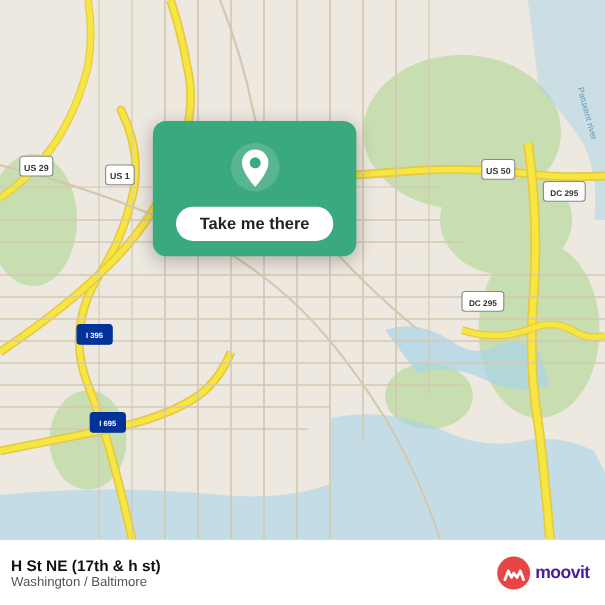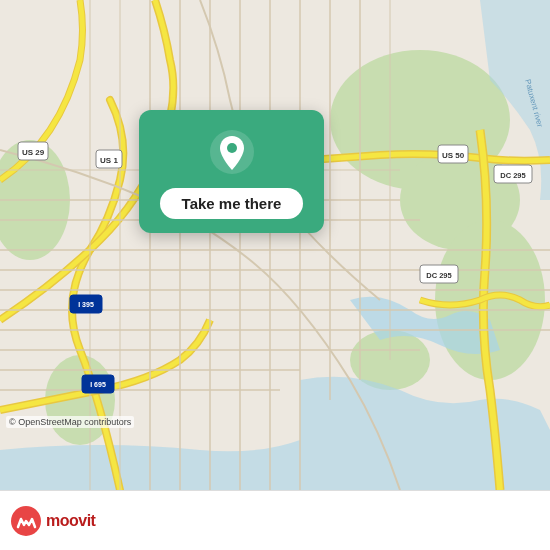--- a/index.html
+++ b/index.html
@@ -97,21 +97,21 @@
     }
 
     #moovit-icon {
       width: 32px;
       height: 32px;
     }
 
     #moovit-text {
       font-size: 16px;
       font-weight: 700;
-      color: #b91c1c;
+      color: #4c1d95;
       letter-spacing: -0.5px;
     }
 
     #osm-attribution {
       position: absolute;
       bottom: 62px;
       left: 6px;
       font-size: 9px;
       color: #444;
       background: rgba(255,255,255,0.7);
@@ -216,26 +216,27 @@
   <div id="location-card">
 
     <svg id="location-pin-icon" viewBox="0 0 48 48" xmlns="http://www.w3.org/2000/svg">
       <circle cx="24" cy="24" r="22" fill="rgba(255,255,255,0.15)"></circle>
       <path d="M24 8 C17 8 12 13.5 12 20 C12 29 24 42 24 42 C24 42 36 29 36 20 C36 13.5 31 8 24 8 Z" fill="white"></path>
       <circle cx="24" cy="20" r="5" fill="#3aaa7e"></circle>
     </svg>
     <button id="take-me-there-btn">Take me there</button>
   </div>
 
-  <div id="osm-attribution">
-    <span>© OpenStreetMap contributors</span>
+</div>
+
+<div id="bottom-bar">
+  <div id="location-text">
+    <span id="location-name">H St NE (17th &amp; h st)</span>
+    <span id="location-city">Washington / Baltimore</span>
   </div>
-</div>
-
-<div id="bottom-bar">
   <div id="moovit-logo">
 
     <svg id="moovit-icon" viewBox="0 0 32 32" xmlns="http://www.w3.org/2000/svg">
       <circle cx="16" cy="16" r="15" fill="#e84545"></circle>
       <path d="M8 22 L11 14 L14 20 L16 16 L19 20 L22 14 L25 22" stroke="white" stroke-width="2.5" fill="none" stroke-linecap="round" stroke-linejoin="round"></path>
     </svg>
     <span id="moovit-text">moovit</span>
   </div>
 </div>
 

